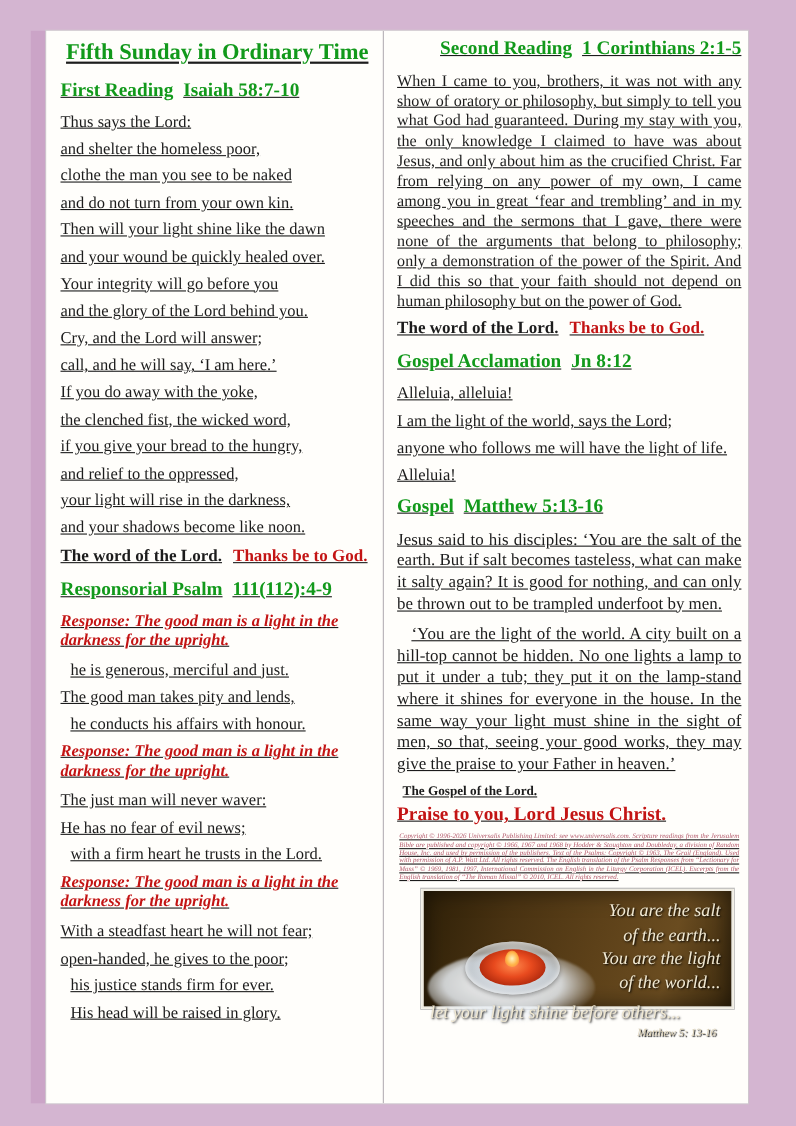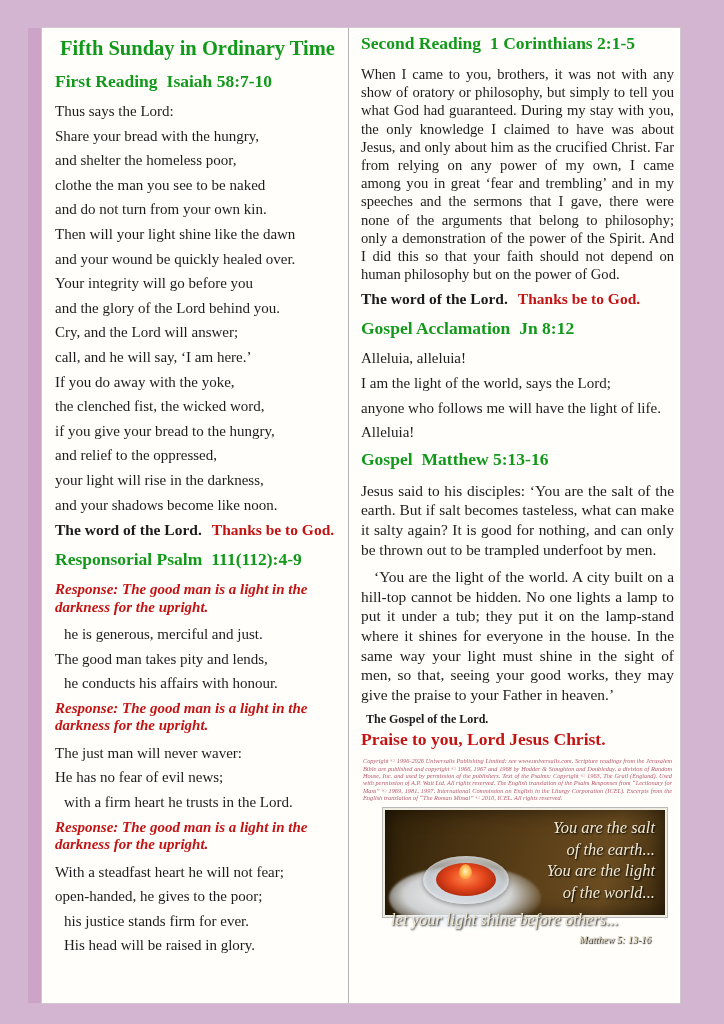--- a/index.html
+++ b/index.html
@@ -5,21 +5,21 @@
   :root{
     --page-bg:#d4b5d1; --panel-bg:#fffefb; --accent-green:#12991b;
     --accent-red:#c31414; --copyright-red:#b4596b; --divider:#b5b0b5;
     --strip:#cba4c7; --text-black:#1c1c1c;
   }
   *{margin:0;padding:0;box-sizing:border-box;}
   html,body{width:724px;height:1024px;overflow:hidden;}
   body{background:var(--page-bg);font-family:"Liberation Serif","DejaVu Serif",serif;color:var(--text-black);}
   .edge-strip{position:absolute;left:28px;top:28px;width:14px;height:975px;background:var(--strip);}
   .panel{position:absolute;left:42px;top:28px;width:638px;height:975px;background:var(--panel-bg);
-         box-shadow:0 0 0 1px #cfc6ce;display:flex;overflow:hidden;}
+         box-shadow:0 0 0 1px #cfc6ce;display:flex;overflow:hidden;text-decoration:underline;}
   .col-left{width:306px;padding:6px 8px 0 13px;}
   .divider{width:1px;background:var(--divider);}
   .col-right{flex:1;padding:5px 6px 0 12px;}
 
   .title{font-size:20.5px;font-weight:bold;color:var(--accent-green);text-align:center;margin:3px 0 11px;}
   .heading{font-size:17.5px;font-weight:bold;color:var(--accent-green);margin:7px 0 11px;}
   .heading .ref{margin-left:9px;}
   .line{font-size:15px;line-height:16px;margin:0 0 8.6px;}
   .line.indent{padding-left:9px;}
   .conclusion{font-size:15.5px;font-weight:bold;margin:3px 0 10px;}
@@ -61,21 +61,20 @@
 <div class="edge-strip"></div>
 
 <div class="panel">
 
   <div class="col-left">
     <h1 class="title">Fifth Sunday in Ordinary Time</h1>
 
     <h2 class="heading"><span>First Reading</span><span class="ref">Isaiah 58:7-10</span></h2>
 
     <p class="line">Thus says the Lord:</p>
-    <p class="line">Share your bread with the hungry,</p>
     <p class="line">and shelter the homeless poor,</p>
     <p class="line">clothe the man you see to be naked</p>
     <p class="line">and do not turn from your own kin.</p>
     <p class="line">Then will your light shine like the dawn</p>
     <p class="line">and your wound be quickly healed over.</p>
     <p class="line">Your integrity will go before you</p>
     <p class="line">and the glory of the Lord behind you.</p>
     <p class="line">Cry, and the Lord will answer;</p>
     <p class="line">call, and he will say, ‘I am here.’</p>
     <p class="line">If you do away with the yoke,</p>
@@ -103,21 +102,21 @@
     <p class="line">With a steadfast heart he will not fear;</p>
     <p class="line">open-handed, he gives to the poor;</p>
     <p class="line indent">his justice stands firm for ever.</p>
     <p class="line indent">His head will be raised in glory.</p>
 
   </div>
 
   <div class="divider"></div>
 
   <div class="col-right">
-    <h2 class="heading" style="margin-top:0;"><span>Second Reading</span><span class="ref">1 Corinthians 2:1-5</span></h2>
+    <h2 class="heading" style="margin-top:0;text-align:right;"><span>Second Reading</span><span class="ref">1 Corinthians 2:1-5</span></h2>
 
     <p class="body-sm">When I came to you, brothers, it was not with any show of oratory or philosophy, but simply to tell you what God had guaranteed. During my stay with you, the only knowledge I claimed to have was about Jesus, and only about him as the crucified Christ. Far from relying on any power of my own, I came among you in great ‘fear and trembling’ and in my speeches and the sermons that I gave, there were none of the arguments that belong to philosophy; only a demonstration of the power of the Spirit. And I did this so that your faith should not depend on human philosophy but on the power of God.</p>
 
     <p class="conclusion"><span>The word of the Lord.</span><span class="resp">Thanks be to God.</span></p>
 
     <h2 class="heading"><span>Gospel Acclamation</span><span class="ref">Jn 8:12</span></h2>
 
     <p class="line">Alleluia, alleluia!</p>
     <p class="line">I am the light of the world, says the Lord;</p>
     <p class="line">anyone who follows me will have the light of life.</p>

